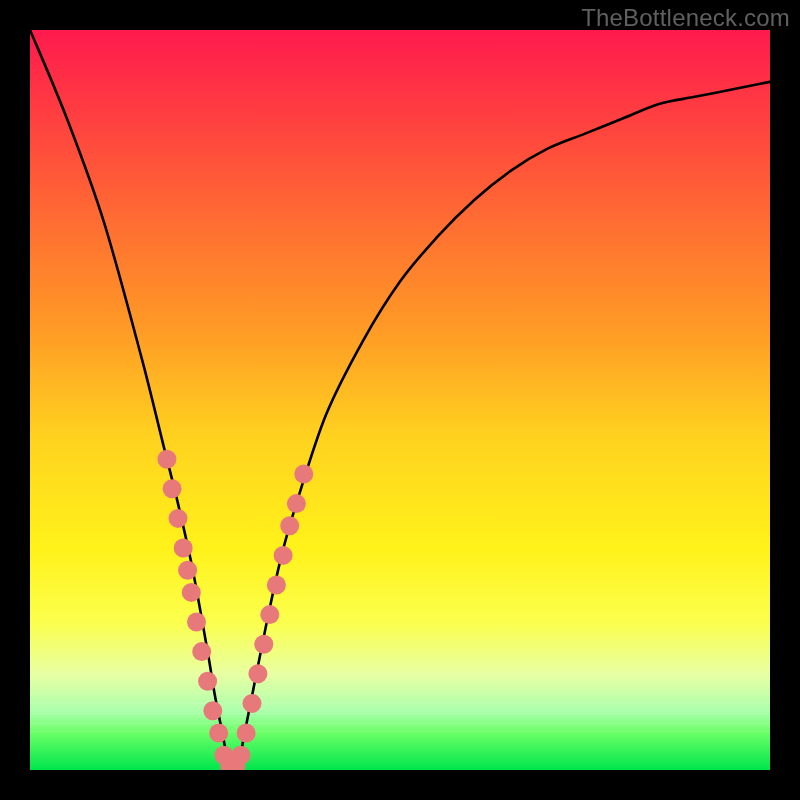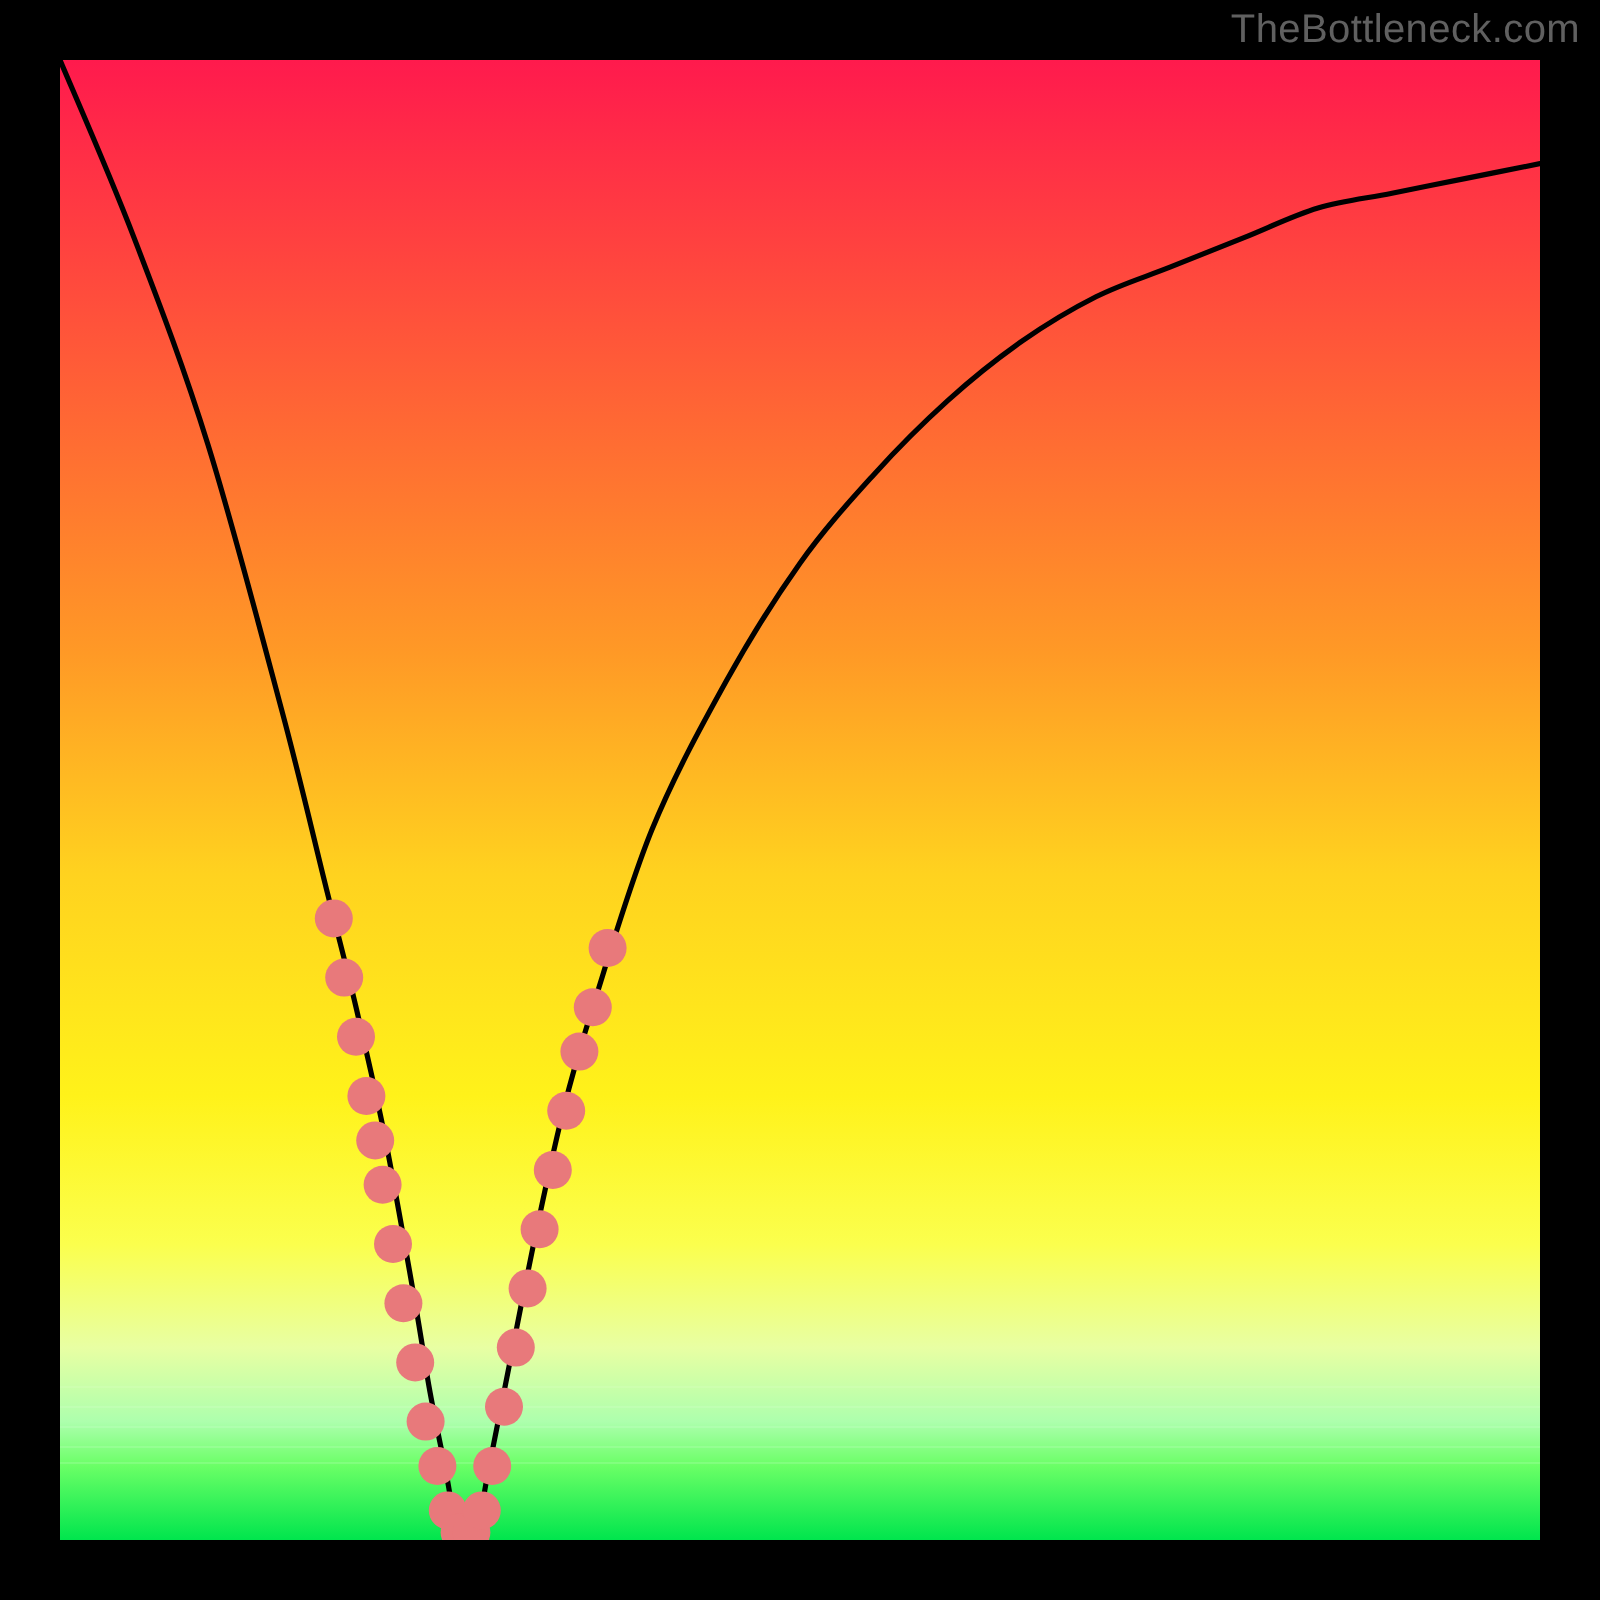--- a/index.html
+++ b/index.html
@@ -42,21 +42,21 @@
     left: 0;
     right: 0;
     height: 1px;
     background: rgba(255,255,255,0.5);
   }
   .attribution {
     position: absolute;
     top: 4px;
     right: 10px;
     color: #606060;
-    font-size: 20px;
+    font-size: 24px;
     font-weight: 400;
     letter-spacing: 0.2px;
     text-align: right;
   }
   svg.curve {
     position: absolute;
     left: 0;
     top: 0;
     width: 740px;
     height: 740px;

